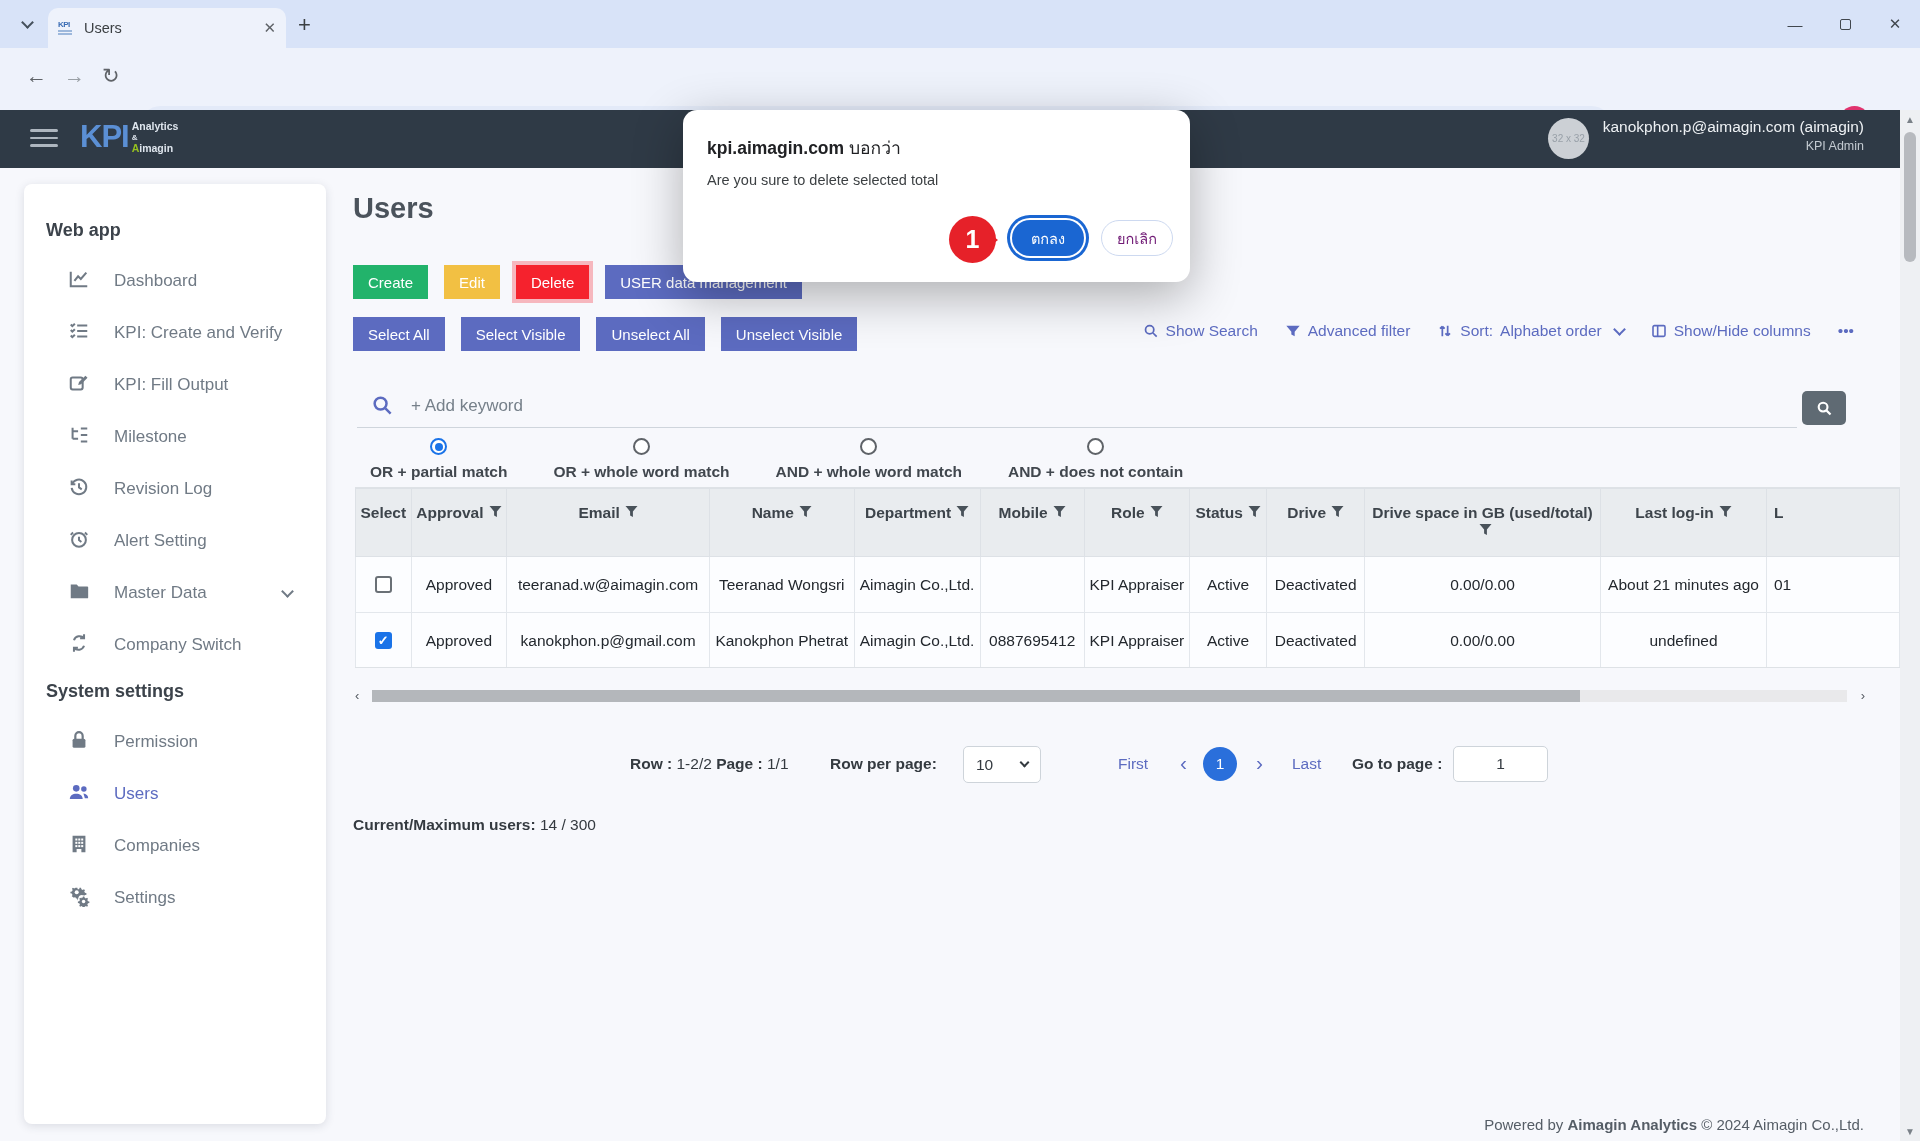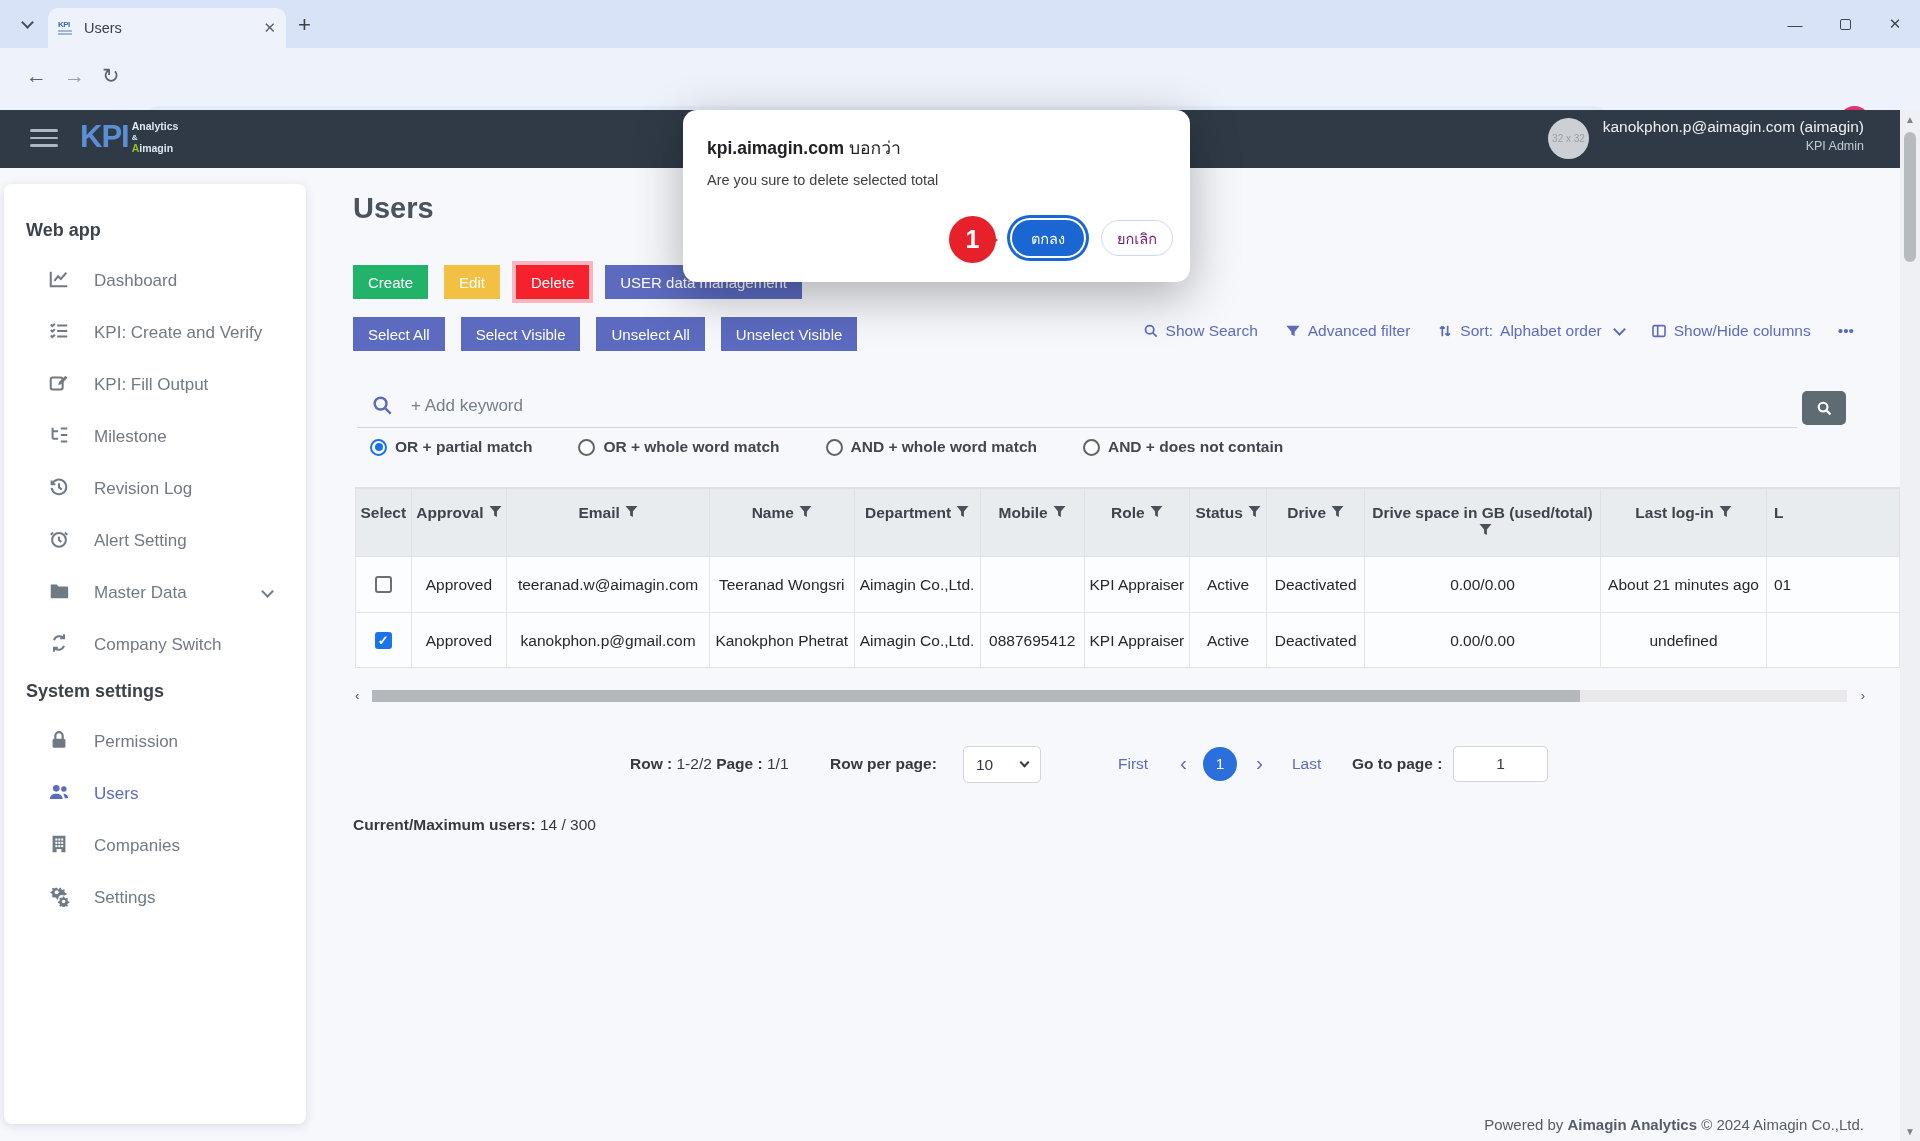--- a/index.html
+++ b/index.html
@@ -46,21 +46,21 @@
   .brand-stack .amp { font-size:8px; display:block; }
   .brand-stack .green { color:#95c11f; }
   .huser { position:absolute; right:56px; top:118px; text-align:right; }
   .havatar { position:absolute; left:1548px; top:118px; width:41px; height:41px; border-radius:50%;
     background:#ccd0d5; color:#98a0a8; font-size:10px; display:flex; align-items:center;
     justify-content:center; overflow:hidden; }
   .hemail { font-size:15.5px; color:#eef1f4; }
   .hrole { font-size:12.5px; color:#c3cad1; margin-top:3px; }
 
   
-  .sidebar { position:absolute; left:4px; top:184px; width:302px; height:940px; background:#fff;
+  .sidebar { position:absolute; left:24px; top:184px; width:302px; height:940px; background:#fff;
     border-radius:8px; box-shadow:0 2px 10px rgba(40,50,70,.14); padding:26px 0 0 0; }
   .sheading { font-size:18px; font-weight:bold; color:#3c434b; padding:10px 0 14px 22px; }
   .sitem { height:52px; display:flex; align-items:center; padding-left:44px; gap:24px;
     color:#707a85; font-size:17px; position:relative; cursor:pointer; }
   .sitem svg { width:22px; height:22px; flex:none; }
   .sitem.active { color:#5c6bc0; }
   .sitem .mchev { position:absolute; right:34px; color:#707a85; }
 
   
   .main-title { position:absolute; left:353px; top:192px; font-size:29px; font-weight:bold; color:#4b535c; }
@@ -79,21 +79,21 @@
   .searchrow { position:absolute; left:353px; top:388px; width:1495px; height:40px; }
   .searchrow .mag { position:absolute; left:18px; top:6px; }
   .searchinput { position:absolute; left:58px; top:0; width:1380px; height:36px; border:none;
     outline:none; background:transparent; font-size:17px; color:#333; font-family:inherit; }
   .searchinput::placeholder { color:#76808a; }
   .underline { position:absolute; left:4px; top:39px; width:1440px; height:1px; background:#cfd5dc; }
   .searchbtn { position:absolute; left:1449px; top:3px; width:44px; height:34px; background:#5f6a73;
     border:none; border-radius:5px; display:flex; align-items:center; justify-content:center; cursor:pointer; }
 
   .radiorow { position:absolute; left:370px; top:438px; display:flex; gap:46px; }
-  .radioitem { display:flex; align-items:center; gap:8px; font-size:15.5px; font-weight:bold; color:#41474e; }
+  .radioitem { display:flex; align-items:center; gap:8px; font-size:15.5px; font-weight:bold; color:#41474e;flex-direction:column; }
   .radio { width:17px; height:17px; border-radius:50%; border:2px solid #5f6368; background:#fff; }
   .radio.sel { border-color:#1a73e8; position:relative; }
   .radio.sel::after { content:""; position:absolute; left:2.5px; top:2.5px; width:8px; height:8px;
     border-radius:50%; background:#1a73e8; }
 
   
   .tablewrap { position:absolute; left:355px; top:487px; width:1545px; height:181px; overflow:hidden;
     border-top:1px solid #dee2e6; border-bottom:1px solid #dee2e6; background:#fcfdff; }
   table.grid { border-collapse:collapse; table-layout:fixed; }
   .grid th { background:#e9ecef; height:68px; vertical-align:top; padding-top:15px;

